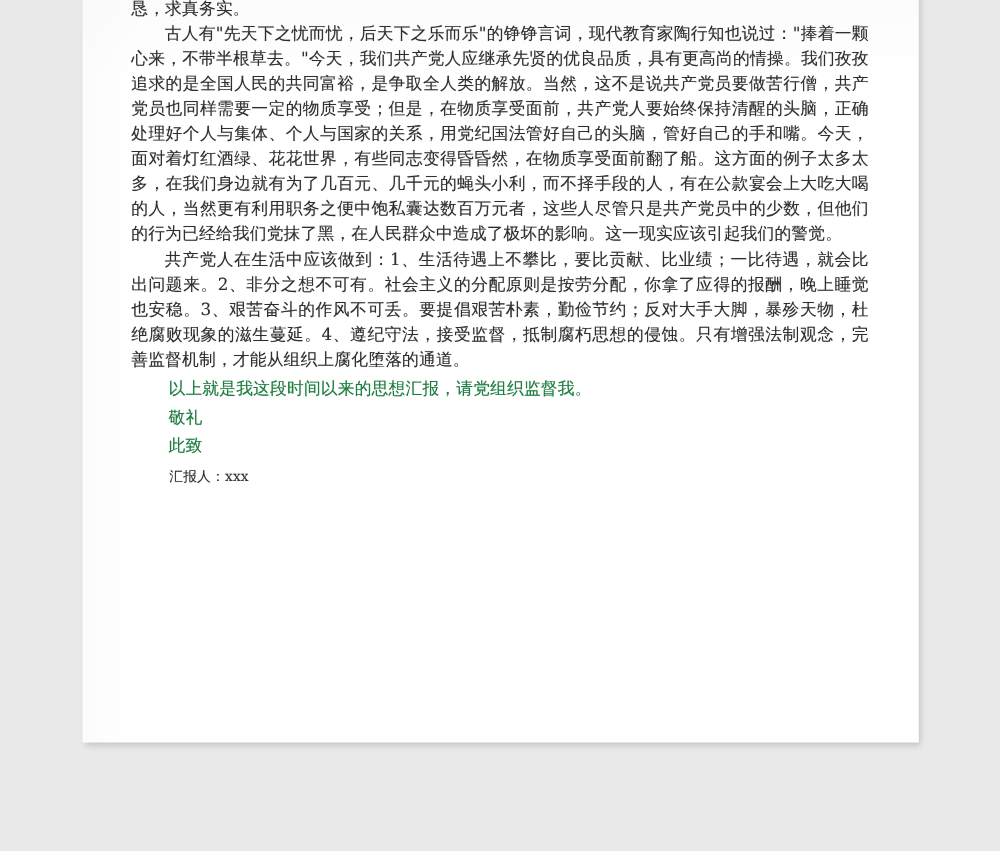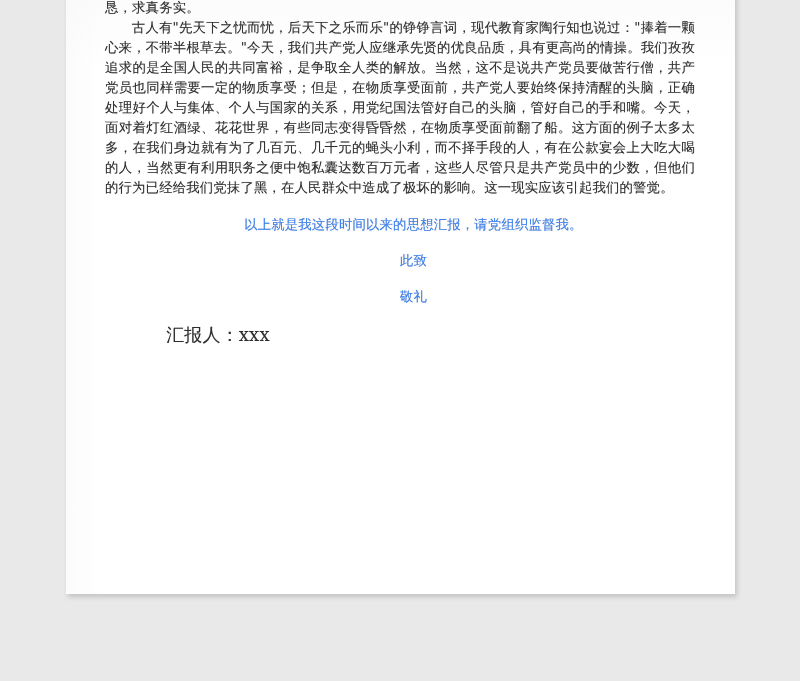--- a/index.html
+++ b/index.html
@@ -62,34 +62,33 @@
     
     text-shadow: 0 0 0.7px rgba(90,90,90,0.45);
   }
 
   
   p.para.clipped-top {
     text-indent: 0;
   }
 
   p.closing {
-    margin: 16px;
+    margin: 3px;
     font-size: 13.4px;
     line-height: 20.05px;
-    color: #3b82f6;
+    color: #15803d;
     letter-spacing: 0.15px;
     text-indent: 2em;
     font-family: "DejaVu Serif", "Liberation Serif", serif;
     text-shadow: 0 0 0.7px rgba(90,90,90,0.45);
-    text-align: center;
   }
 
   p.signature {
-    margin: 18px;
-    font-size: 18px;
+    margin: 4px;
+    font-size: 11px;
     line-height: 20.05px;
     color: #2e2e2e;
     letter-spacing: 0.15px;
     text-indent: 2.4em;
     font-family: "DejaVu Serif", "Liberation Serif", serif;
     text-shadow: 0 0 0.7px rgba(90,90,90,0.45);
   }
 </style>
 </head>
 <body>
@@ -99,25 +98,26 @@
   <div id="page-sheet">
     <div id="scan-tint"></div>
 
     <div id="text-block">
 
       <p class="para clipped-top">能讲几十天得夫；要克服华而不实，耿浮虚来的工作作风，要做老实人，办老实事，对工作勤勤恳恳，求真务实。</p>
 
 
       <p class="para">古人有"先天下之忧而忧，后天下之乐而乐"的铮铮言词，现代教育家陶行知也说过："捧着一颗心来，不带半根草去。"今天，我们共产党人应继承先贤的优良品质，具有更高尚的情操。我们孜孜追求的是全国人民的共同富裕，是争取全人类的解放。当然，这不是说共产党员要做苦行僧，共产党员也同样需要一定的物质享受；但是，在物质享受面前，共产党人要始终保持清醒的头脑，正确处理好个人与集体、个人与国家的关系，用党纪国法管好自己的头脑，管好自己的手和嘴。今天，面对着灯红酒绿、花花世界，有些同志变得昏昏然，在物质享受面前翻了船。这方面的例子太多太多，在我们身边就有为了几百元、几千元的蝇头小利，而不择手段的人，有在公款宴会上大吃大喝的人，当然更有利用职务之便中饱私囊达数百万元者，这些人尽管只是共产党员中的少数，但他们的行为已经给我们党抹了黑，在人民群众中造成了极坏的影响。这一现实应该引起我们的警觉。</p>
 
+      <p class="para">共产党人在生活中应该做到：1、生活待遇上不攀比，要比贡献、比业绩；一比待遇，就会比出问题来。2、非分之想不可有。社会主义的分配原则是按劳分配，你拿了应得的报酬，晚上睡觉也安稳。3、艰苦奋斗的作风不可丢。要提倡艰苦朴素，勤俭节约；反对大手大脚，暴殄天物，杜绝腐败现象的滋生蔓延。4、遵纪守法，接受监督，抵制腐朽思想的侵蚀。只有增强法制观念，完善监督机制，才能从组织上腐化堕落的通道。</p>
 
       <p class="closing">以上就是我这段时间以来的思想汇报，请党组织监督我。</p>
 
+      <p class="closing">敬礼</p>
+
       <p class="closing">此致</p>
-
-      <p class="closing">敬礼</p>
 
       <p class="signature">汇报人：xxx</p>
 
     </div>
   </div>
 
 </div>
 
 </body></html>

